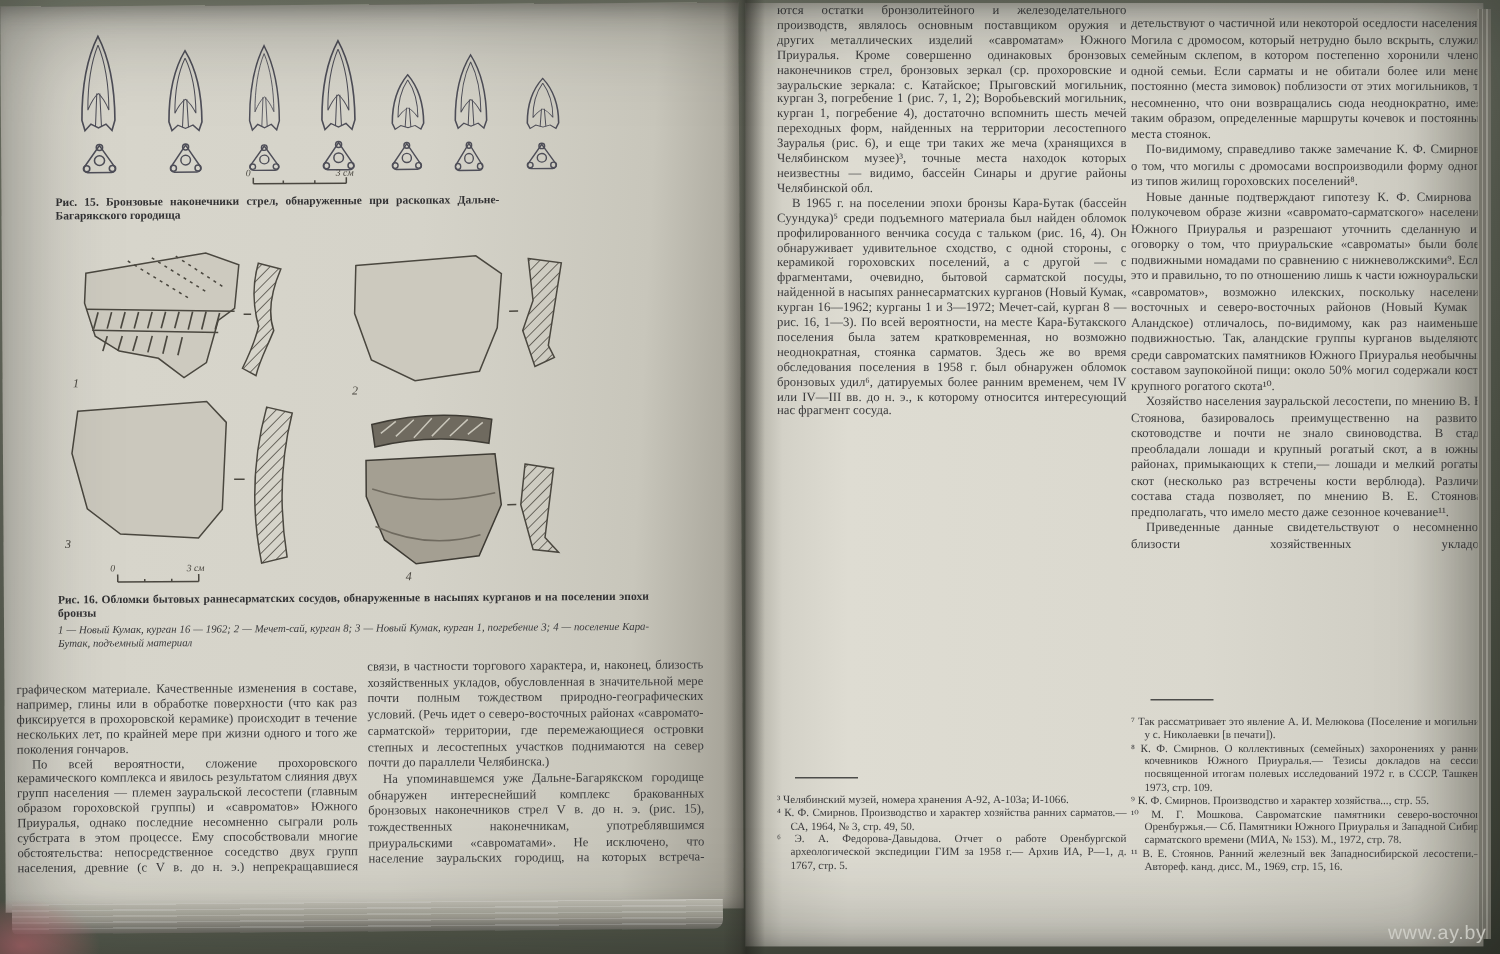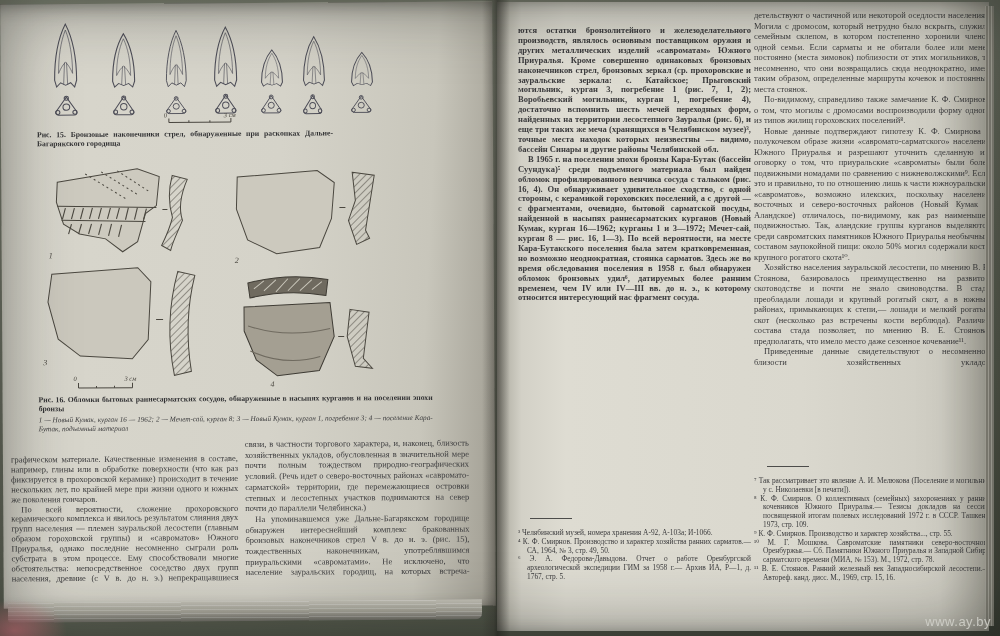--- a/index.html
+++ b/index.html
@@ -159,32 +159,32 @@
             <line x1="112" y1="221" x2="112" y2="226"></line>
         </g>
         <text class="scalelabel" x="53" y="219">0</text>
         <text class="scalelabel" x="104" y="219">3 см</text>
       </svg>
     </div>
     <p class="abs cap" style="left:36px;top:391px;width:394px;">Рис. 16. Обломки бытовых раннесарматских сосудов, обнаруженные в насыпях курганов и на поселении эпохи бронзы</p>
     <p class="abs legend" style="left:36px;top:412px;width:394px;">1 — Новый Кумак, курган 16 — 1962; 2 — Мечет-сай, курган 8; 3 — Новый Кумак, курган 1, погребение 3; 4 — поселение Кара-Бутак, подъемный материал</p>
 
     <div class="abs col lp1" style="left:8px;top:451px;width:227px;height:172px;">
-      <p>графическом материале. Качественные изменения в составе, например, глины или в обработке поверхности (что как раз фиксируется в прохоровской керамике) происходит в течение нескольких лет, по крайней мере при жизни одного и южных же поколения гончаров.</p>
+      <p>графическом материале. Качественные изменения в составе, например, глины или в обработке поверхности (что как раз фиксируется в прохоровской керамике) происходит в течение нескольких лет, по крайней мере при жизни одного и того же поколения гончаров.</p>
       <p class="ind cut">По всей вероятности, сложение прохоровского керамического комплекса и явилось результатом слияния двух групп населения — племен зауральской лесостепи (главным образом гороховской группы) и «савроматов» Южного Приуралья, однако последние несомненно сыграли роль субстрата в этом процессе. Ему способствовали многие обстоятельства: непосредственное соседство двух групп населения, древние (с V в. до н. э.) непрекращавшиеся</p>
     </div>
     <div class="abs col lp2" style="left:242px;top:436px;width:224px;height:186px;">
       <p>связи, в частности торгового характера, и, наконец, близость хозяйственных укладов, обусловленная в значительной мере почти полным тождеством природно-географических условий. (Речь идет о северо-восточных районах «савромато-сарматской» территории, где перемежающиеся островки степных и лесостепных участков поднимаются на север почти до параллели Челябинска.)</p>
       <p class="ind cut">На упоминавшемся уже Дальне-Багарякском городище обнаружен интереснейший комплекс бракованных бронзовых наконечников стрел V в. до н. э. (рис. 15), тождественных наконечникам, употреблявшимся приуральскими «савроматами». Не исключено, что население зауральских городищ, на которых встреча-</p>
     </div>
 
   </div>
 
   <div class="page page-right">
-    <div class="abs col rp1" style="left:21px;top:24px;width:233px;height:502px;font-weight:bold;">
+    <div class="abs col rp1" style="left:21px;top:0;width:233px;height:502px;">
       <p>ются остатки бронзолитейного и железоделательного производств, являлось основным поставщиком оружия и других металлических изделий «савроматам» Южного Приуралья. Кроме совершенно одинаковых бронзовых наконечников стрел, бронзовых зеркал (ср. прохоровские и зауральские зеркала: с. Катайское; Прыговский могильник, курган 3, погребение 1 (рис. 7, 1, 2); Воробьевский могильник, курган 1, погребение 4), достаточно вспомнить шесть мечей переходных форм, найденных на территории лесостепного Зауралья (рис. 6), и еще три таких же меча (хранящихся в Челябинском музее)³, точные места находок которых неизвестны — видимо, бассейн Синары и другие районы Челябинской обл.</p>
       <p class="ind">В 1965 г. на поселении эпохи бронзы Кара-Бутак (бассейн Суундука)⁵ среди подъемного материала был найден обломок профилированного венчика сосуда с тальком (рис. 16, 4). Он обнаруживает удивительное сходство, с одной стороны, с керамикой гороховских поселений, а с другой — с фрагментами, очевидно, бытовой сарматской посуды, найденной в насыпях раннесарматских курганов (Новый Кумак, курган 16—1962; курганы 1 и 3—1972; Мечет-сай, курган 8 — рис. 16, 1—3). По всей вероятности, на месте Кара-Бутакского поселения была затем кратковременная, но возможно неоднократная, стоянка сарматов. Здесь же во время обследования поселения в 1958 г. был обнаружен обломок бронзовых удил⁶, датируемых более ранним временем, чем IV или IV—III вв. до н. э., к которому относится интересующий нас фрагмент сосуда.</p>
     </div>
     <div class="fnrule" style="left:33px;top:516px;width:42px;"></div>
     <div class="abs fn" style="left:21px;top:527px;width:233px;">
       <p>³ Челябинский музей, номера хранения А-92, А-103а; И-1066.</p>
       <p>⁴ К. Ф. Смирнов. Производство и характер хозяйства ранних сарматов.— СА, 1964, № 3, стр. 49, 50.</p>
       <p>⁶ Э. А. Федорова-Давыдова. Отчет о работе Оренбургской археологической экспедиции ГИМ за 1958 г.— Архив ИА, Р—1, д. 1767, стр. 5.</p>
     </div>
 

